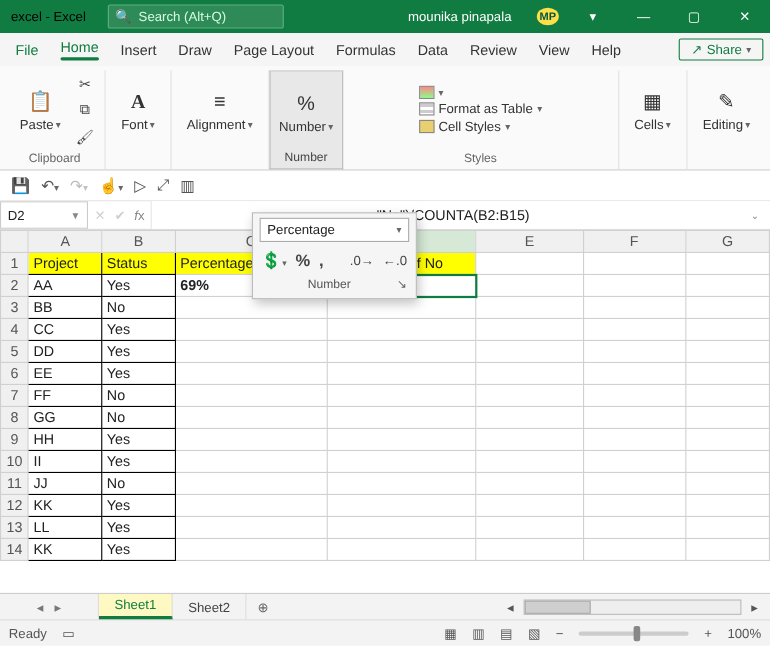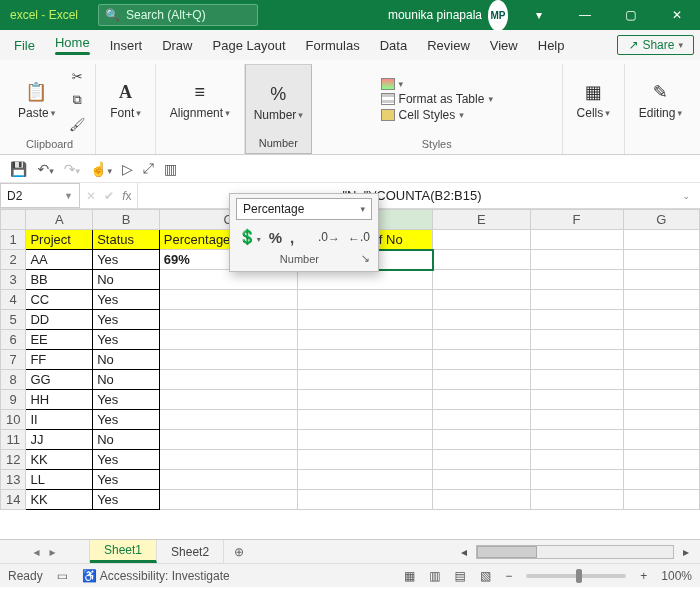--- a/index.html
+++ b/index.html
@@ -1,24 +1,24 @@
 <!DOCTYPE html>
 <html><head>
 <meta charset="utf-8">
 <style>
   * { box-sizing: border-box; margin: 0; padding: 0; font-family: "Segoe UI", Arial, sans-serif; }
   body { width: 700px; height: 599px; background: #fff; overflow: hidden; font-size: 12px; color: #222; position: relative; }
   .titlebar { height: 30px; background: #107c41; color: #fff; display: flex; align-items: center; font-size: 12px; }
   .titlebar .left { padding-left: 10px; display: flex; align-items: center; gap: 4px;}
-  .titlebar .title { color: #bef264; }
+  .titlebar .title { color: #000000; }
   .titlebar .title .dim { opacity:.85; }
   .titlebar .search { margin-left: 20px; background: #2e8b57; border:1px solid #5cb084; height:22px; width:160px; border-radius:2px; display:flex; align-items:center; gap:6px; padding:0 6px; color:#d8fbe4;}
   .titlebar .spacer { flex:1; }
   .titlebar .user { display:flex; align-items:center; gap:6px; margin-right:8px;}
-  .titlebar .avatar { width:20px; height:31px; border-radius:50%; background:#ffffff; color:#054; font-size:10px; display:flex; align-items:center; justify-content:center; font-weight:bold;}
+  .titlebar .avatar { width:20px; height:16px; border-radius:50%; background:#fde047; color:#054; font-size:10px; display:flex; align-items:center; justify-content:center; font-weight:bold;margin-left:17px;}
   .titlebar .winbtns { display:flex; }
   .titlebar .winbtn { width:46px; height:30px; display:flex; align-items:center; justify-content:center; font-size:12px;}
   .titlebar .winbtn.close { background: #107c41; }
 
   .menubar { height:30px; display:flex; align-items:center; gap:4px; border-bottom:0px; padding:0 6px; background:#f5f5f5;}
   .menubar .tab { padding:4px 8px; color:#333; font-size:13px; }
   .menubar .tab.file { color:#107c41; font-weight:500; }
   .menubar .tab.active { color:#107c41; }
   .menubar .tab.active .underline { height:3px; background:#107c41; margin-top:2px; border-radius:2px;}
   .menubar .share { margin-left:auto; border:1px solid #107c41; color:#107c41; padding:2px 10px; border-radius:2px; display:flex; align-items:center; gap:4px;}
@@ -465,24 +465,20 @@
     <div class="track">
         <div class="thumb"></div>
       </div>
     <span class="arrow">▸</span>
   </div>
 </div>
 
 <div class="status">
   <span>Ready</span>
   <span>▭</span>
-  <span>
-    <span>♿</span>
-    <span>Accessibility: Investigate</span>
-  </span>
   <div class="spacer"></div>
   <span>▦</span>
   <span>▥</span>
   <span>▤</span>
   <span>▧</span>
   <span>−</span>
   <div class="slider">
       <div class="knob"></div>
     </div>
   <span>+</span>

